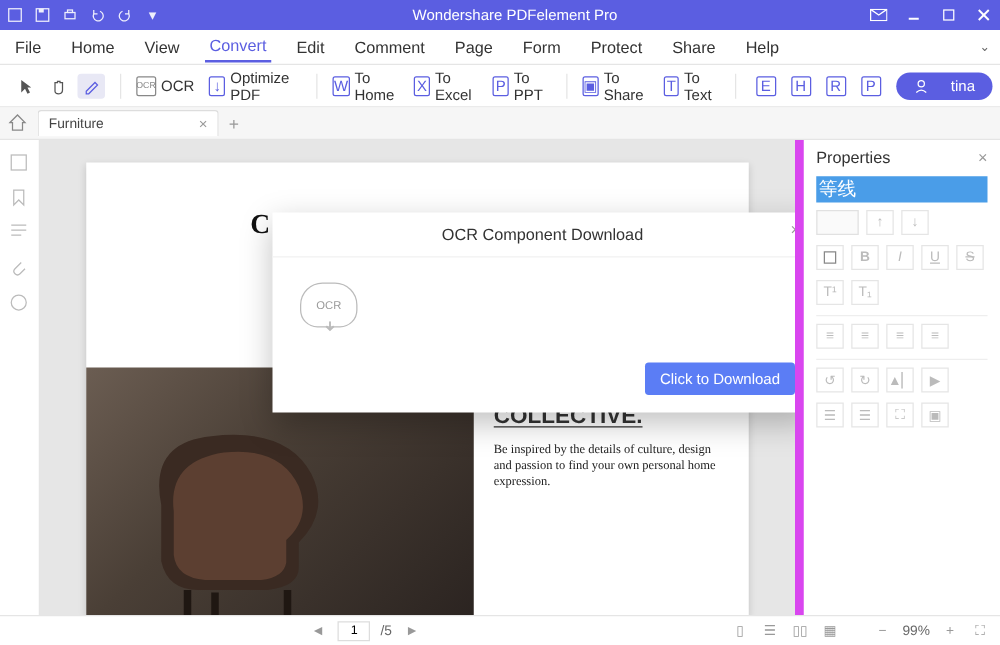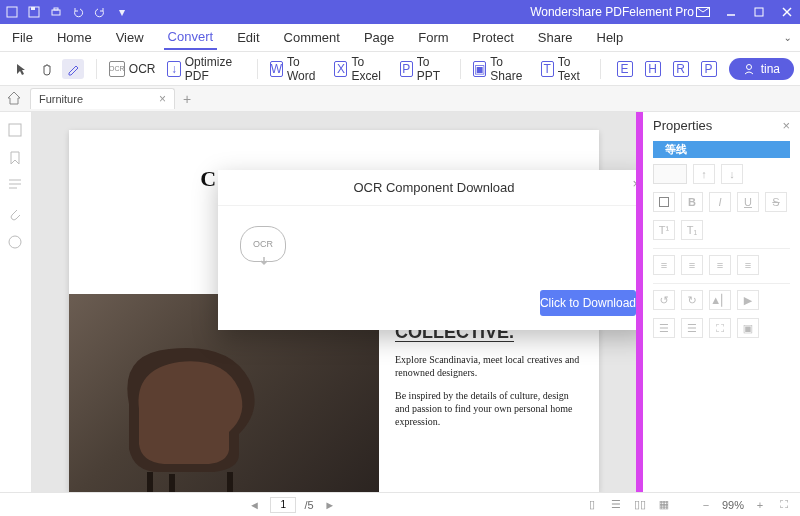--- a/index.html
+++ b/index.html
@@ -1,37 +1,37 @@
 <!DOCTYPE html>
 <html><head>
 <meta charset="utf-8">
 <style>
 * { margin: 0; padding: 0; box-sizing: border-box; font-family: 'Segoe UI', Arial, sans-serif; }
 body { width: 800px; height: 516px; overflow: hidden; background: #fff; font-size: 12px; color: #333; }
 
 .titlebar { height: 24px; background: #5b5ee1; display: flex; align-items: center; color: #fff; padding: 0 4px; }
 .titlebar-left { display: flex; gap: 6px; }
 .titlebar-left .tb-btn { width: 16px; height: 16px; display: flex; align-items: center; justify-content: center; cursor: pointer; opacity: 0.9; }
-.titlebar-title { flex: 1; text-align: right; font-size: 12px; }
+.titlebar-title { flex: 1; text-align: center; font-size: 12px; }
 .titlebar-right { display: flex; gap: 10px; align-items: center; }
 .titlebar-right .tb-btn { width: 18px; height: 18px; display: flex; align-items: center; justify-content: center; cursor: pointer; }
 
 .menubar { height: 28px; background: #fff; display: flex; align-items: center; padding: 0 8px; gap: 16px; border-bottom: 1px solid #e5e5e5; }
 .menubar .menu-item { font-size: 13px; color: #333; padding: 4px 4px; cursor: pointer; }
 .menubar .menu-item.active { color: #5b5ee1; border-bottom: 2px solid #5b5ee1; }
 .menubar .expand { margin-left: auto; color: #666; font-size: 10px; }
 
 .toolbar { height: 34px; background: #fff; display: flex; align-items: center; padding: 0 6px; gap: 4px; border-bottom: 1px solid #e5e5e5; }
 .tool-group { display: flex; align-items: center; gap: 4px; padding: 0 4px; }
 .tool-btn { display: flex; align-items: center; gap: 4px; padding: 3px 4px; cursor: pointer; border-radius: 3px; }
 .tool-btn.selected { background: #e8e8f5; }
 .tool-sep { width: 1px; height: 20px; background: #e5e5e5; margin: 0 4px; }
 .tool-icon { width: 16px; height: 16px; display: flex; align-items: center; justify-content: center; color: #5b5ee1; font-size: 12px; border: 1px solid #5b5ee1; border-radius: 2px; }
 .tool-label { font-size: 12px; color: #333; }
-.user-pill { margin-left: auto; background: #5b5ee1; color: #fff; border-radius: 14px; padding: 4px 14px; display: flex; align-items: center; gap: 6px; font-size: 12px; }
+.user-pill { margin-left: auto; background: #5b5ee1; color: #fff; border-radius: 14px; padding: 4px 14px; display: flex; align-items: center; gap: 18px; font-size: 12px; }
 
 .tabbar { height: 26px; background: #f6f6f6; display: flex; align-items: center; padding: 0 6px; border-bottom: 1px solid #e5e5e5; }
 .home-btn { width: 18px; height: 18px; margin-right: 6px; cursor: pointer; }
 .doc-tab { background: #fff; border: 1px solid #ddd; border-bottom: none; padding: 3px 8px; display: flex; align-items: center; gap: 76px; font-size: 11px; color: #444; border-radius: 3px 3px 0 0; }
 .doc-tab .close-x { color: #999; cursor: pointer; font-size: 12px; }
 .add-tab { margin-left: 8px; color: #999; font-size: 14px; cursor: pointer; }
 
 .main { display: flex; height: 380px; }
 .left-rail { width: 32px; background: #fff; border-right: 1px solid #e5e5e5; display: flex; flex-direction: column; align-items: center; gap: 10px; padding-top: 10px; }
 .rail-btn { width: 18px; height: 18px; color: #bbb; cursor: pointer; }
@@ -47,21 +47,21 @@
 .page-h2 { font-family: Arial, sans-serif; font-weight: 900; font-size: 18px; line-height: 1.2; text-decoration: underline; text-underline-offset: 3px; }
 .page-p { font-family: Georgia, serif; font-size: 10px; margin-top: 10px; line-height: 1.3; color: #222; }
 
 .dialog { position: absolute; left: 186px; top: 58px; width: 432px; background: #fff; box-shadow: 0 8px 24px rgba(0,0,0,0.25); z-index: 10; }
 .dialog-title { text-align: center; font-size: 13px; color: #333; padding: 10px 0; position: relative; border-bottom: 1px solid #f1f1f1;}
 .dialog-close { position: absolute; right: 10px; top: 6px; color: #999; font-size: 13px; cursor: pointer; }
 .dialog-body { display: flex; align-items: center; gap: 18px; padding: 20px 22px; }
 .ocr-cloud { width: 46px; height: 36px; border: 1.5px solid #bbb; border-radius: 18px 18px 14px 14px; position: relative; display:flex; align-items:center; justify-content:center; color:#999; font-size:9px; flex-shrink:0;}
 .dialog-msg { font-size: 11px; color: #555; line-height: 1.4; }
 .dialog-footer { padding: 8px 14px 14px; display: flex; justify-content: flex-end; }
-.dl-btn { background: #5b7df5; color: #fff; border: none; padding: 6px 0; font-size: 12px; border-radius: 3px; cursor: pointer; }
+.dl-btn { background: #5b7df5; color: #fff; border: none; padding: 6px 12px; font-size: 12px; border-radius: 3px; cursor: pointer; }
 
 .props { width: 164px; background: #fff; border-left: 7px solid #d946ef; padding: 6px 10px; font-size: 12px; color: #555; }
 .props-header { display: flex; justify-content: space-between; align-items: center; font-size: 13px; color: #333; margin-bottom: 8px; }
 .props-close { color: #999; cursor: pointer; }
 .prop-row { display: flex; gap: 6px; align-items: center; margin-bottom: 8px; }
 .prop-mini { width: 34px; height: 20px; border: 1px solid #e1e1e1; background: #fafafa; text-align: center; font-size: 10px; color:#999; }
 .prop-btn { width: 22px; height: 20px; border: 1px solid #e5e5e5; display: flex; align-items: center; justify-content: center; color: #bbb; cursor: pointer; font-size: 11px; }
 .props-divider { height: 1px; background: #eee; margin: 6px 0; }
 .props-label { color: #aaa; font-size: 12px; margin: 6px 0 4px; }
 
@@ -173,21 +173,21 @@
       <span class="tool-icon" style="font-size:7px;border-color:#888;color:#888">OCR</span>
       <span class="tool-label">OCR</span>
     </div>
   <div class="tool-btn">
       <span class="tool-icon">↓</span>
       <span class="tool-label">Optimize PDF</span>
     </div>
   <div class="tool-sep"></div>
   <div class="tool-btn">
       <span class="tool-icon">W</span>
-      <span class="tool-label">To Word</span>
+      <span class="tool-label">To Home</span>
     </div>
   <div class="tool-btn">
       <span class="tool-icon">X</span>
       <span class="tool-label">To Excel</span>
     </div>
   <div class="tool-btn">
       <span class="tool-icon">P</span>
       <span class="tool-label">To PPT</span>
     </div>
   <div class="tool-sep"></div>
@@ -274,21 +274,20 @@
           <svg class="chair" viewBox="0 0 200 180">
             <path d="M30 80 Q20 30 70 25 Q130 18 150 55 Q165 85 140 110 L140 130 Q140 145 115 148 L60 148 Q35 148 30 125 Z" fill="#3a2a22"></path>
             <path d="M40 85 Q35 45 80 38 Q125 33 140 65 Q150 90 130 108 L130 126 Q128 138 110 140 L65 140 Q42 138 40 120 Z" fill="#5c3f31"></path>
             <rect x="48" y="148" width="6" height="30" fill="#1f1712"></rect>
             <rect x="128" y="148" width="6" height="30" fill="#1f1712"></rect>
             <rect x="70" y="150" width="6" height="28" fill="#1f1712"></rect>
           </svg>
         </div>
         <div class="page-text">
           <div class="page-h2">INSPIRED BY THE COLLECTIVE.</div>
-          <div class="page-p">Explore Scandinavia, meet local creatives and renowned designers.</div>
           <div class="page-p">Be inspired by the details of culture, design and passion to find your own personal home expression.</div>
         </div>
       </div>
     </div>
 
     <div class="dialog">
       <div class="dialog-title">
         <span>OCR Component Download</span>
         <span class="dialog-close">×</span>
       </div>
@@ -304,21 +303,21 @@
         <button class="dl-btn">Click to Download</button>
       </div>
     </div>
   </div>
 
   <div class="props">
     <div class="props-header">
       <span>Properties</span>
       <span class="props-close">×</span>
     </div>
-    <div style="background:#4a9de8;color:#fff;padding:1px 12px;font-size:11px;margin-bottom:6px;font-weight:bold;">等线</div>
+    <div style="background:#4a9de8;color:#fff;padding:1px 2px;font-size:15px;margin-bottom:6px;">等线</div>
     <div class="prop-row">
       <div class="prop-mini"></div>
       <div class="prop-btn">↑</div>
       <div class="prop-btn">↓</div>
     </div>
     <div class="prop-row">
       <div class="prop-btn">
           <div style="width:10px;height:10px;border:1px solid #888"></div>
         </div>
       <div class="prop-btn">

